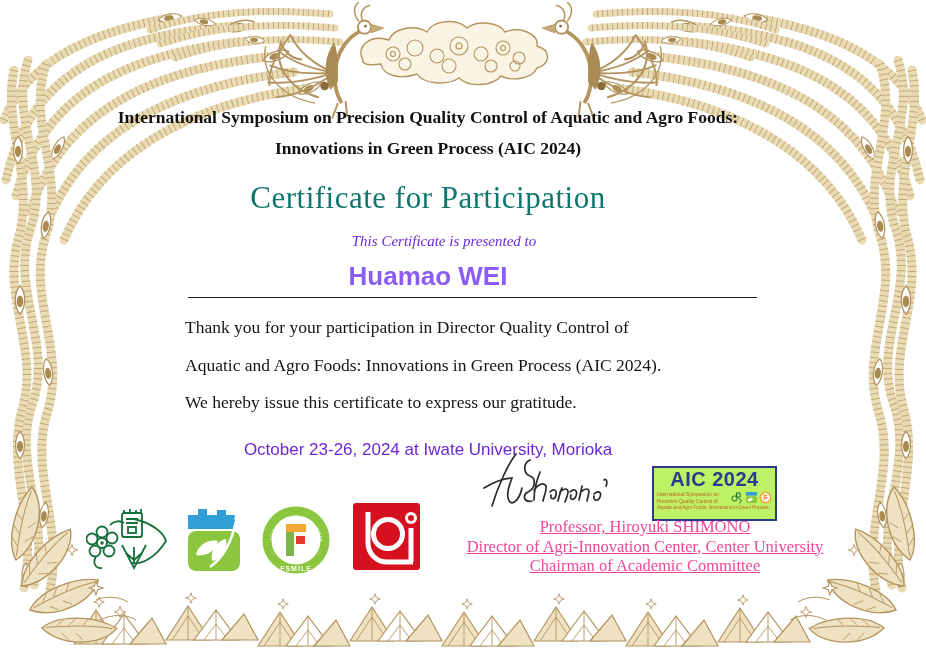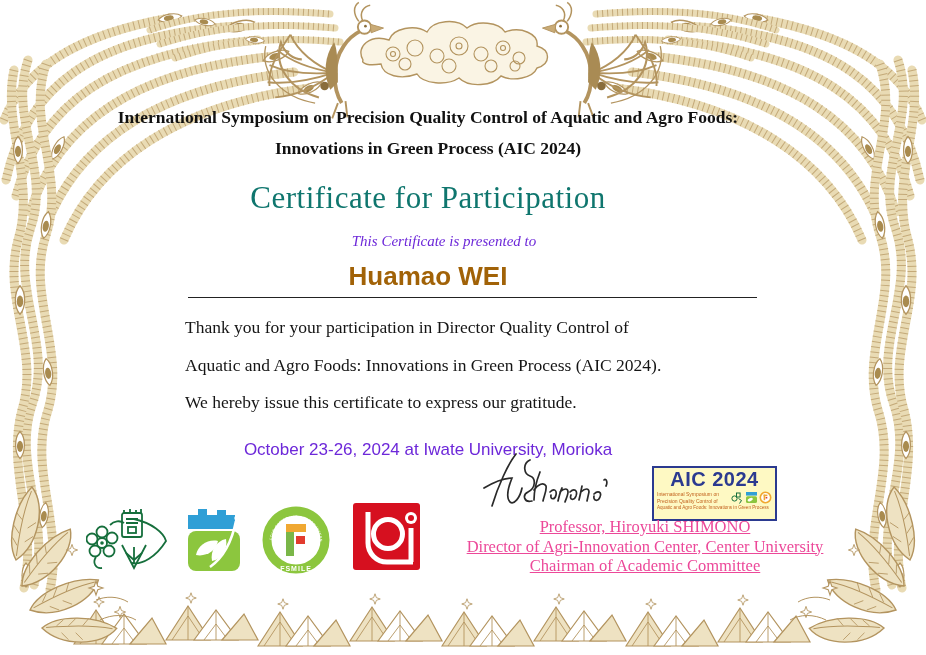--- a/index.html
+++ b/index.html
@@ -5,31 +5,31 @@
   html,body{margin:0;padding:0;background:#e8e8e8;}
   .page{position:relative;width:926px;height:655px;background:#ffffff;overflow:hidden;
         font-family:"Liberation Serif",serif;}
   .ornament{position:absolute;left:0;top:0;z-index:0;}
   .content{position:absolute;left:0;top:0;width:856px;height:655px;z-index:1;}
   .abs{position:absolute;}
   .ctr{left:0;right:0;text-align:center;}
   .sym-title{font:700 17.5px "Liberation Serif",serif;color:#111;}
   .cert-title{font:400 31px "Liberation Serif",serif;color:#0f766e;letter-spacing:.5px;}
   .presented{font:italic 400 15px "Liberation Serif",serif;color:#6d28d9;padding-left:32px;}
-  .recipient{font:700 26px "Liberation Sans",sans-serif;color:#a16207;}
+  .recipient{font:700 26px "Liberation Sans",sans-serif;color:#8b5cf6;}
   .rule{left:188px;top:297px;width:569px;border-top:1.8px solid #222;height:0;}
   .body-block{left:185px;top:309px;width:600px;text-align:left;
               font:400 17.5px "Liberation Serif",serif;color:#151515;line-height:37.5px;}
   .date-line{font:400 17px "Liberation Sans",sans-serif;color:#6d28d9;}
   .signer-block{left:365px;top:517px;width:560px;text-align:center;
                 font:400 16.5px "Liberation Serif",serif;color:#ec4899;line-height:19.5px;text-decoration:underline;}
   .sig-svg{left:478px;top:448px;}
   
   .badge{left:652px;top:466px;width:125px;height:55px;border:2px solid #2b3a90;
-         background:#fef9c3;box-sizing:border-box;padding:1px 3px 0 3px;}
+         background:#bef264;box-sizing:border-box;padding:1px 3px 0 3px;}
   .badge-title{font:700 20px "Liberation Sans",sans-serif;color:#2b3a90;text-align:center;
                line-height:21px;letter-spacing:.5px;}
   .badge-sub{display:flex;justify-content:space-between;align-items:center;margin-top:1px;}
   .badge-sub-left div{font:400 5px "Liberation Sans",sans-serif;color:#c2611d;
                       white-space:nowrap;line-height:6.5px;}
   .badge-minis{display:flex;gap:1.5px;align-items:center;}
   .badge-sub3{font:400 4.6px "Liberation Sans",sans-serif;color:#c2611d;
               white-space:nowrap;margin-top:1px;overflow:hidden;}
   
   .logo{position:absolute;}

